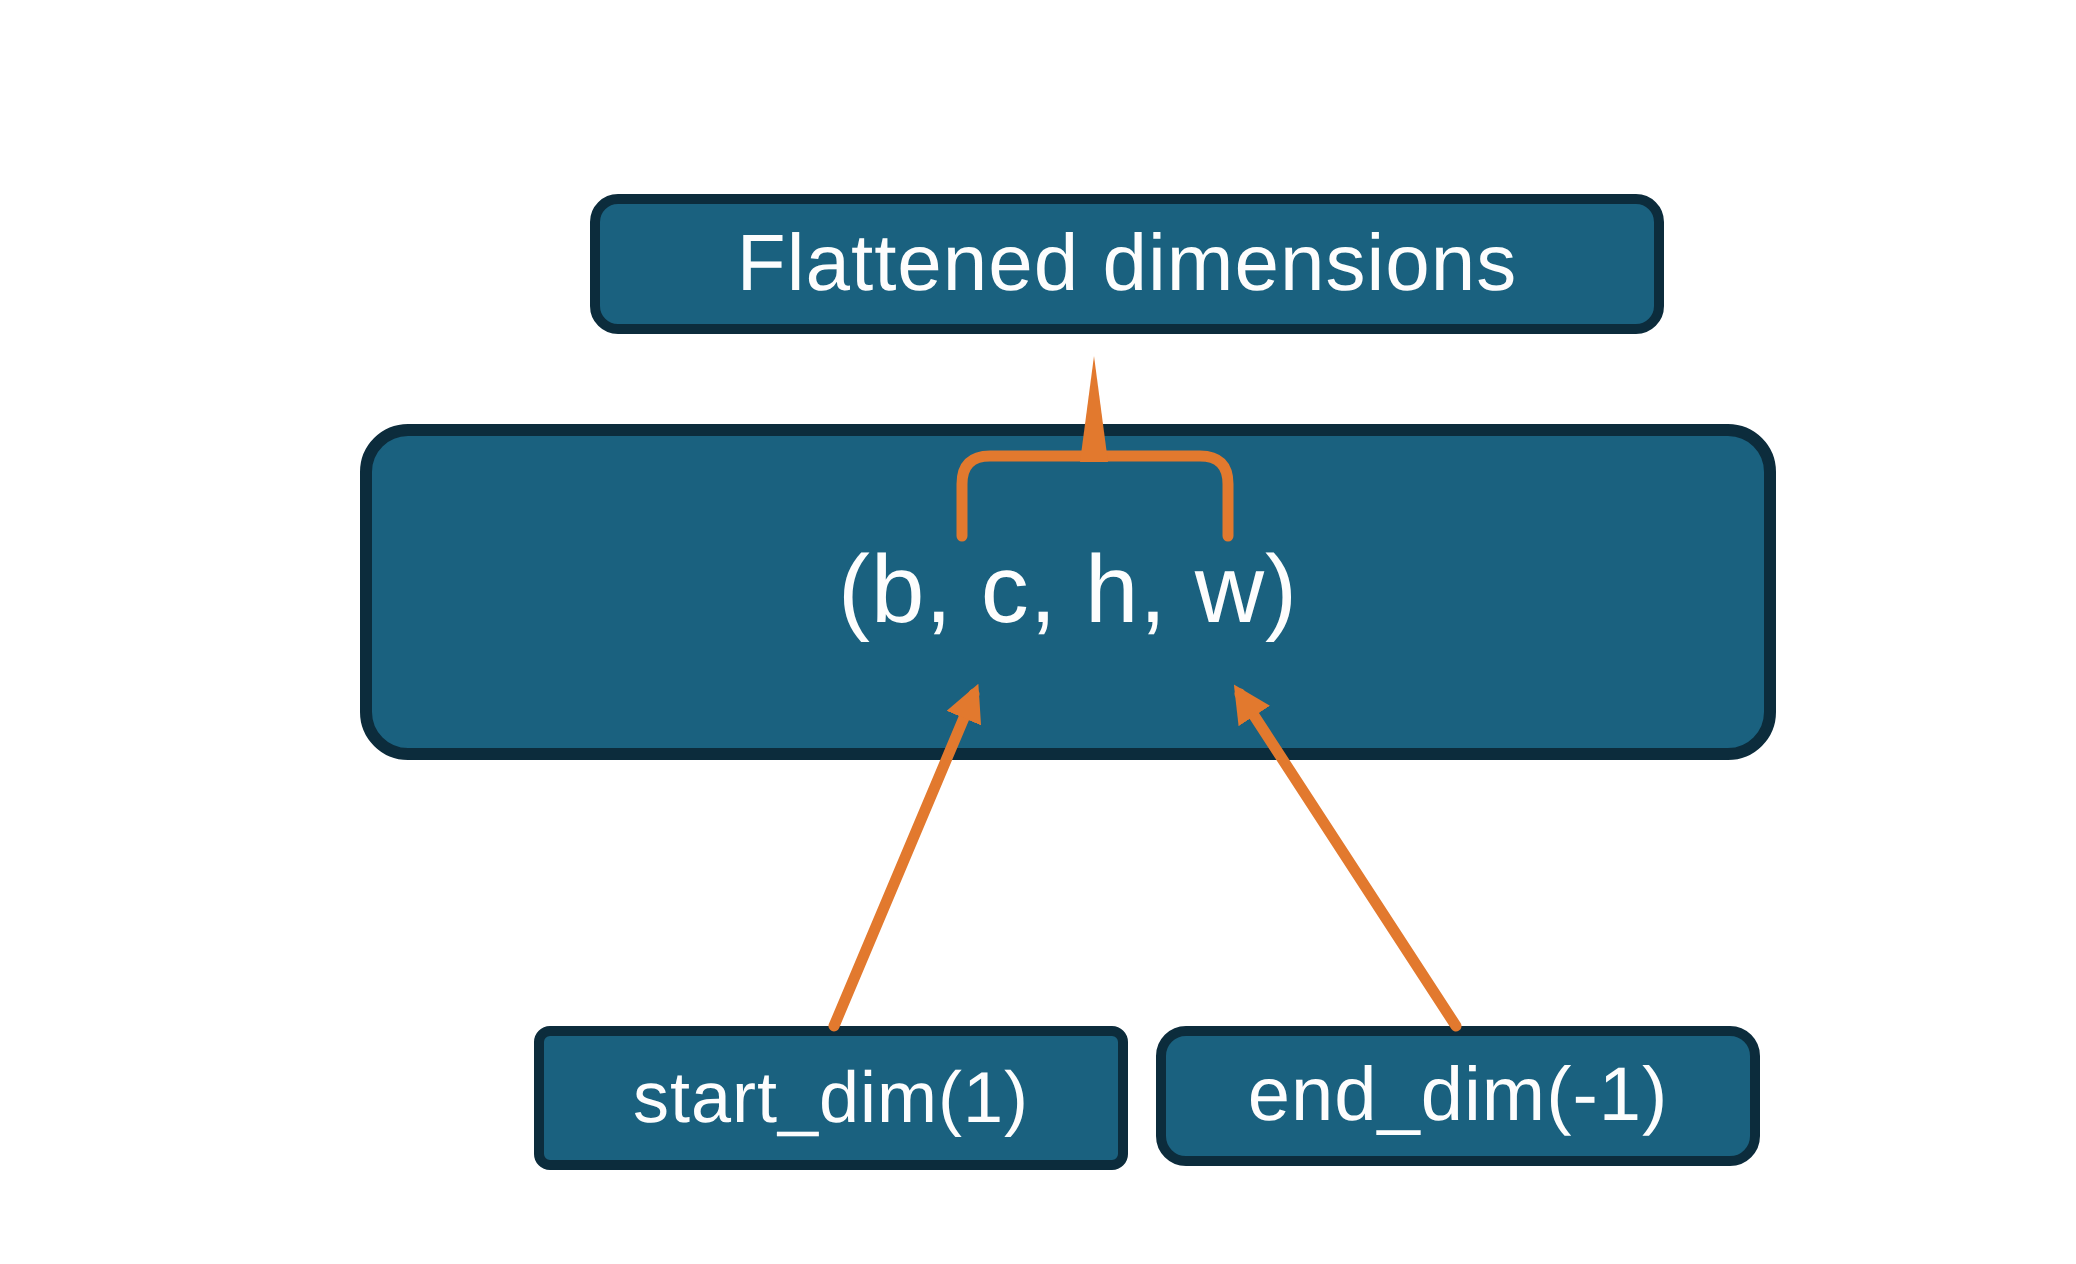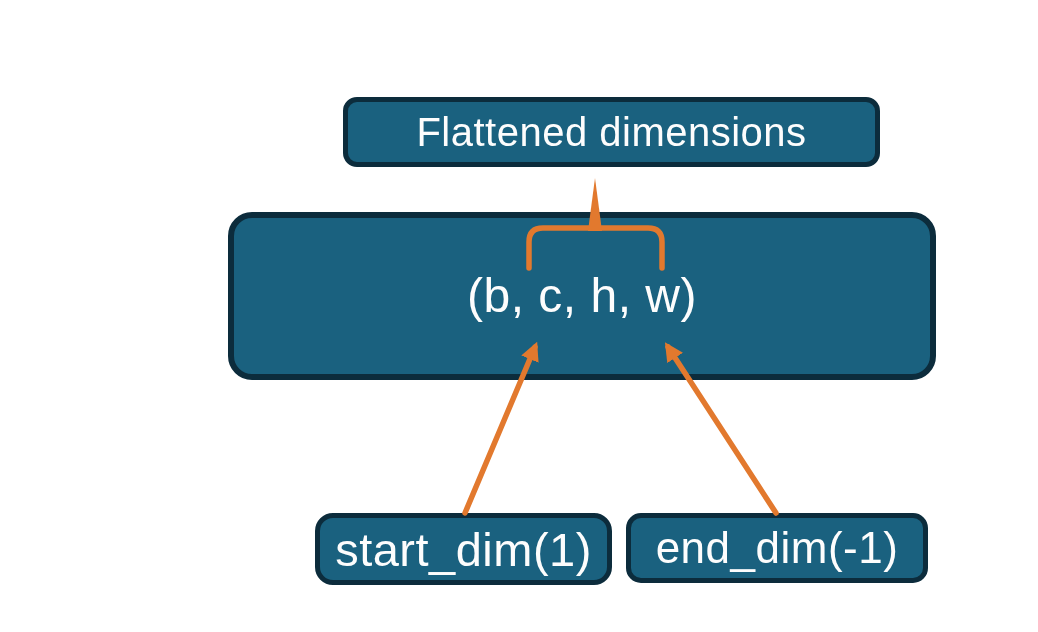--- a/index.html
+++ b/index.html
@@ -13,21 +13,20 @@
   html, body {
     background: var(--canvas-bg);
     font-family: "Liberation Sans", sans-serif;
   }
   .canvas {
     position: relative;
     width: 928px;
     height: 632px;
     background: var(--canvas-bg);
     overflow: hidden;
-    margin-left: 48px;
   }
   .node {
     position: absolute;
     display: flex;
     align-items: center;
     justify-content: center;
     background: var(--node-fill);
     border: 5px solid var(--node-border);
     color: var(--node-text);
     white-space: nowrap;
@@ -42,28 +41,28 @@
   #box-tuple {
     left: 180px; top: 212px;
     width: 708px; height: 168px;
     border-width: 6px;
     border-radius: 24px;
     font-size: 48px;
   }
   #box-start-dim {
     left: 267px; top: 513px;
     width: 297px; height: 72px;
-    border-radius: 18px;
-    font-size: 47px;
+    border-radius: 8px;
+    font-size: 36px;
   }
   #box-end-dim {
     left: 578px; top: 513px;
     width: 302px; height: 70px;
     border-radius: 15px;
-    font-size: 44px;
+    font-size: 38px;
   }
   .connector-layer {
     position: absolute;
     left: 0; top: 0;
     width: 1038px; height: 632px;
     pointer-events: none;
     z-index: 5;
   }
   .connector-stroke {
     stroke: var(--connector);

